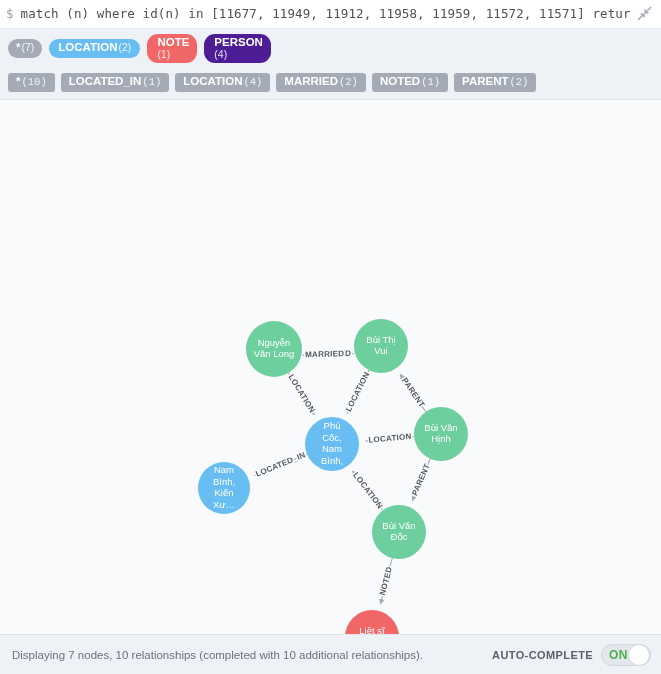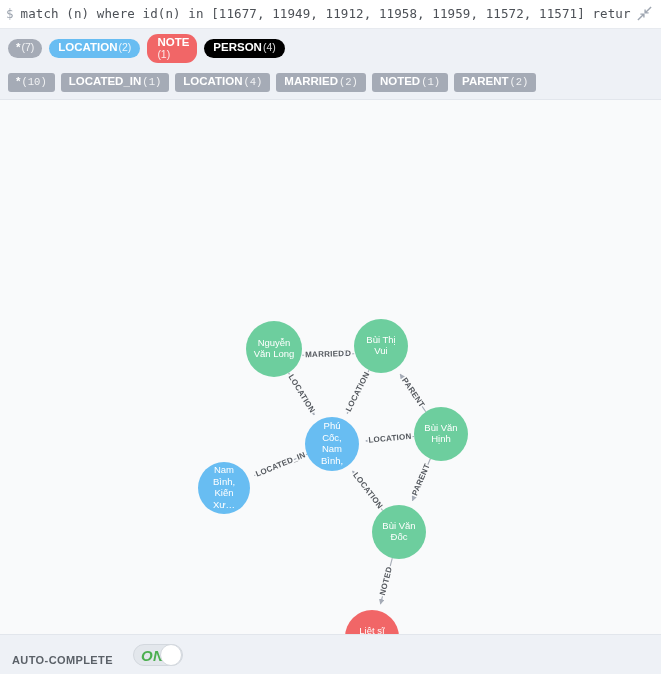--- a/index.html
+++ b/index.html
@@ -84,21 +84,21 @@
   }
   .pill .cnt {
     font-weight: normal;
     font-size: 10.5px;
     opacity: .85;
     margin-left: 1px;
   }
   .pill.star      { background: #a5abb6; border-radius: 11px; padding: 3px 8px 4px 8px; }
   .pill.location  { background: #68bdf2; }
   .pill.note      { background: #f16667; flex-direction: column; }
-  .pill.person    { background: #000000; }
+  .pill.person    { background: #4c1d95; flex-direction: column; }
 
   .rpill {
     display: inline-flex;
     align-items: baseline;
     font-size: 11.5px;
     font-weight: bold;
     color: #ffffff;
     background: #a5abb6;
     border-radius: 3px;
     padding: 3px 8px 4px 8px;
@@ -159,22 +159,22 @@
     padding: 0 10px 0 12px;
   }
   .status-text {
     font-size: 11.5px;
     color: #6c737c;
     flex: 1;
     white-space: nowrap;
   }
   .autocomplete-wrap {
     display: flex;
-    align-items: flex-end;
-    gap: 20px;
+    align-items: center;
+    gap: 8px;
   }
   .autocomplete-label {
     font-size: 11px;
     font-weight: bold;
     color: #5b6168;
     letter-spacing: .4px;
   }
   .toggle {
     width: 50px;
     height: 22px;
@@ -183,25 +183,24 @@
     border: 1px solid #d3d8de;
     position: relative;
     cursor: pointer;
     box-sizing: border-box;
   }
   .toggle .on-text {
     position: absolute;
     left: 7px;
     top: 50%;
     transform: translateY(-50%);
-    font-size: 15px;
+    font-size: 12px;
     font-weight: bold;
     color: #4caf50;
     letter-spacing: .3px;
-    font-style: italic;
   }
   .toggle .knob {
     position: absolute;
     right: 0px;
     top: -1px;
     width: 22px;
     height: 22px;
     border-radius: 50%;
     background: #ffffff;
     border: 1px solid #d3d8de;
@@ -348,20 +347,21 @@
         <g>
           <circle cx="372" cy="537" r="27" fill="#f16667" class="node-circle"></circle>
           <text x="372" y="531.25" class="node-label">Liệt sĩ</text>
           <text x="372" y="542.75" class="node-label">chồng</text>
         </g>
       </g>
   </svg>
 </div>
 
 <div class="status-bar">
+  <span class="status-text">Displaying 7 nodes, 10 relationships (completed with 10 additional relationships).</span>
   <span class="autocomplete-wrap">
     <span class="autocomplete-label">AUTO-COMPLETE</span>
     <span class="toggle">
       <span class="on-text">ON</span>
       <span class="knob"></span>
     </span>
   </span>
 </div>
 
 </body></html>

